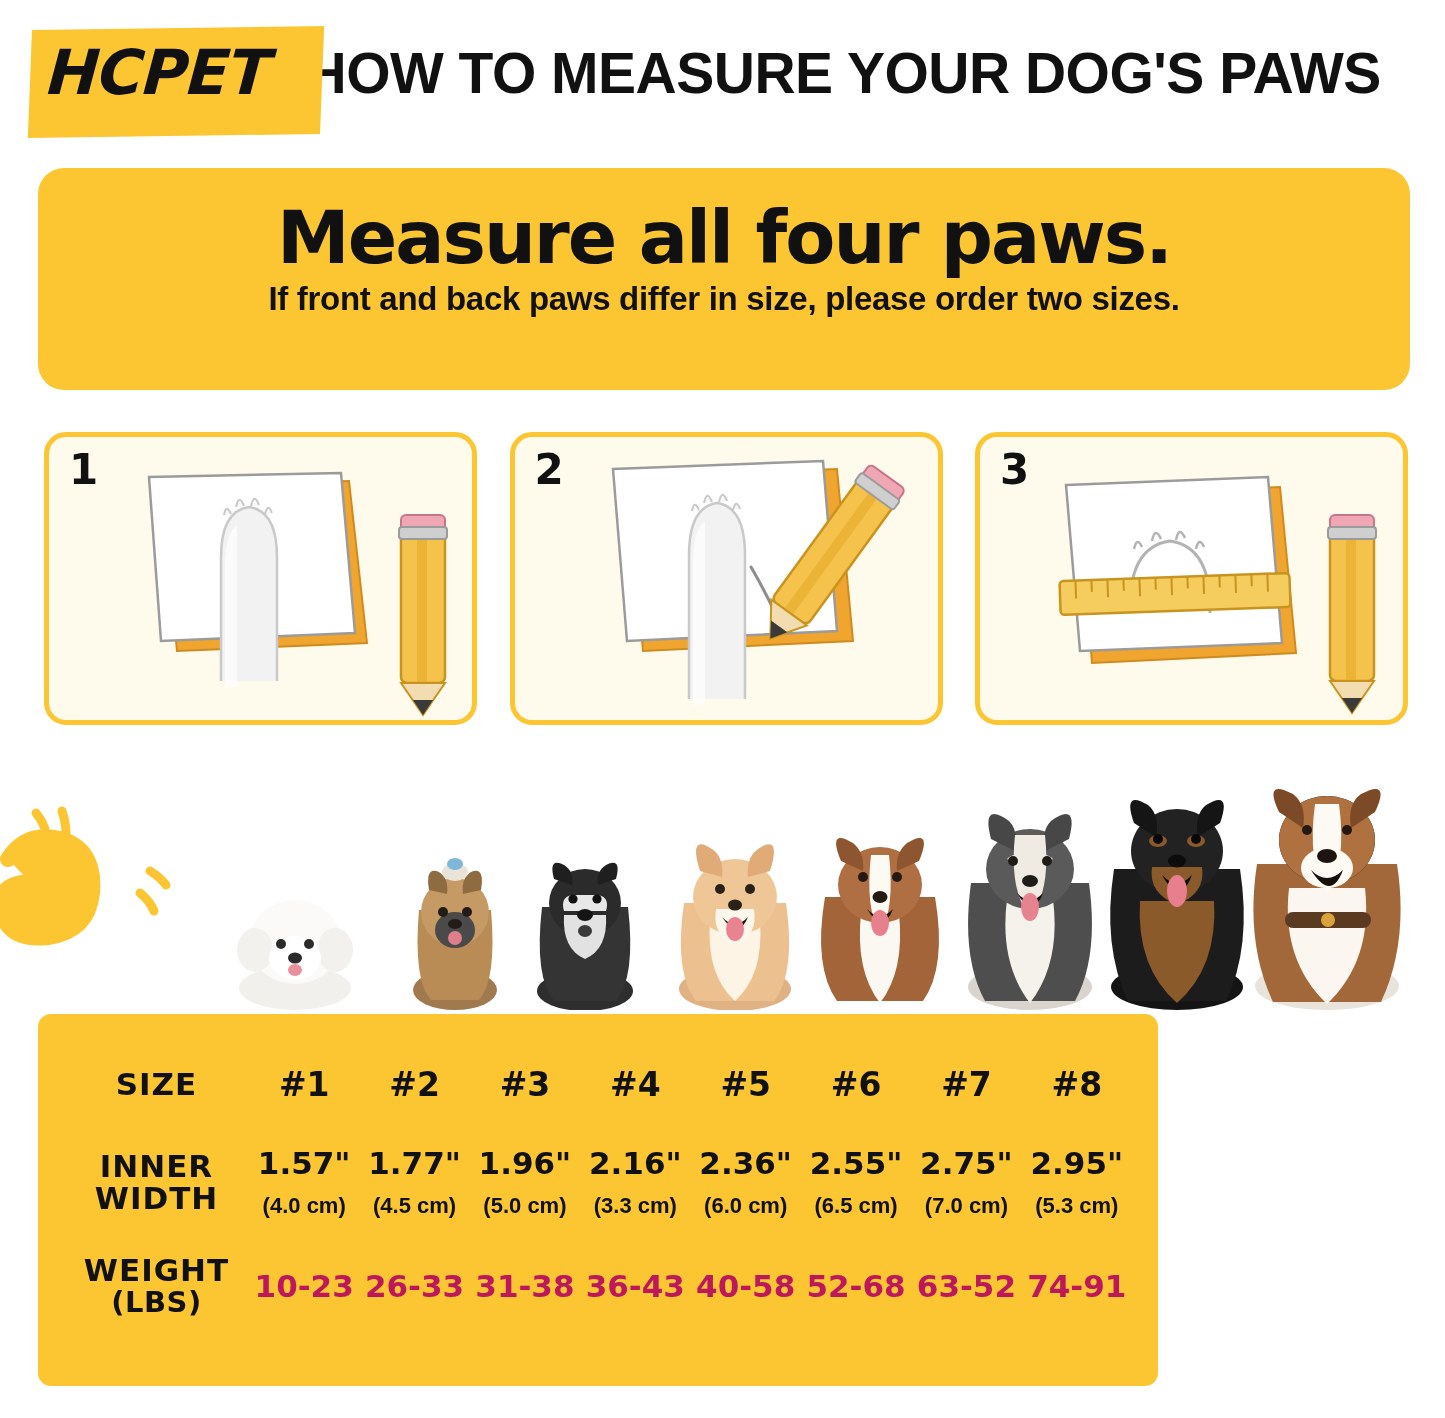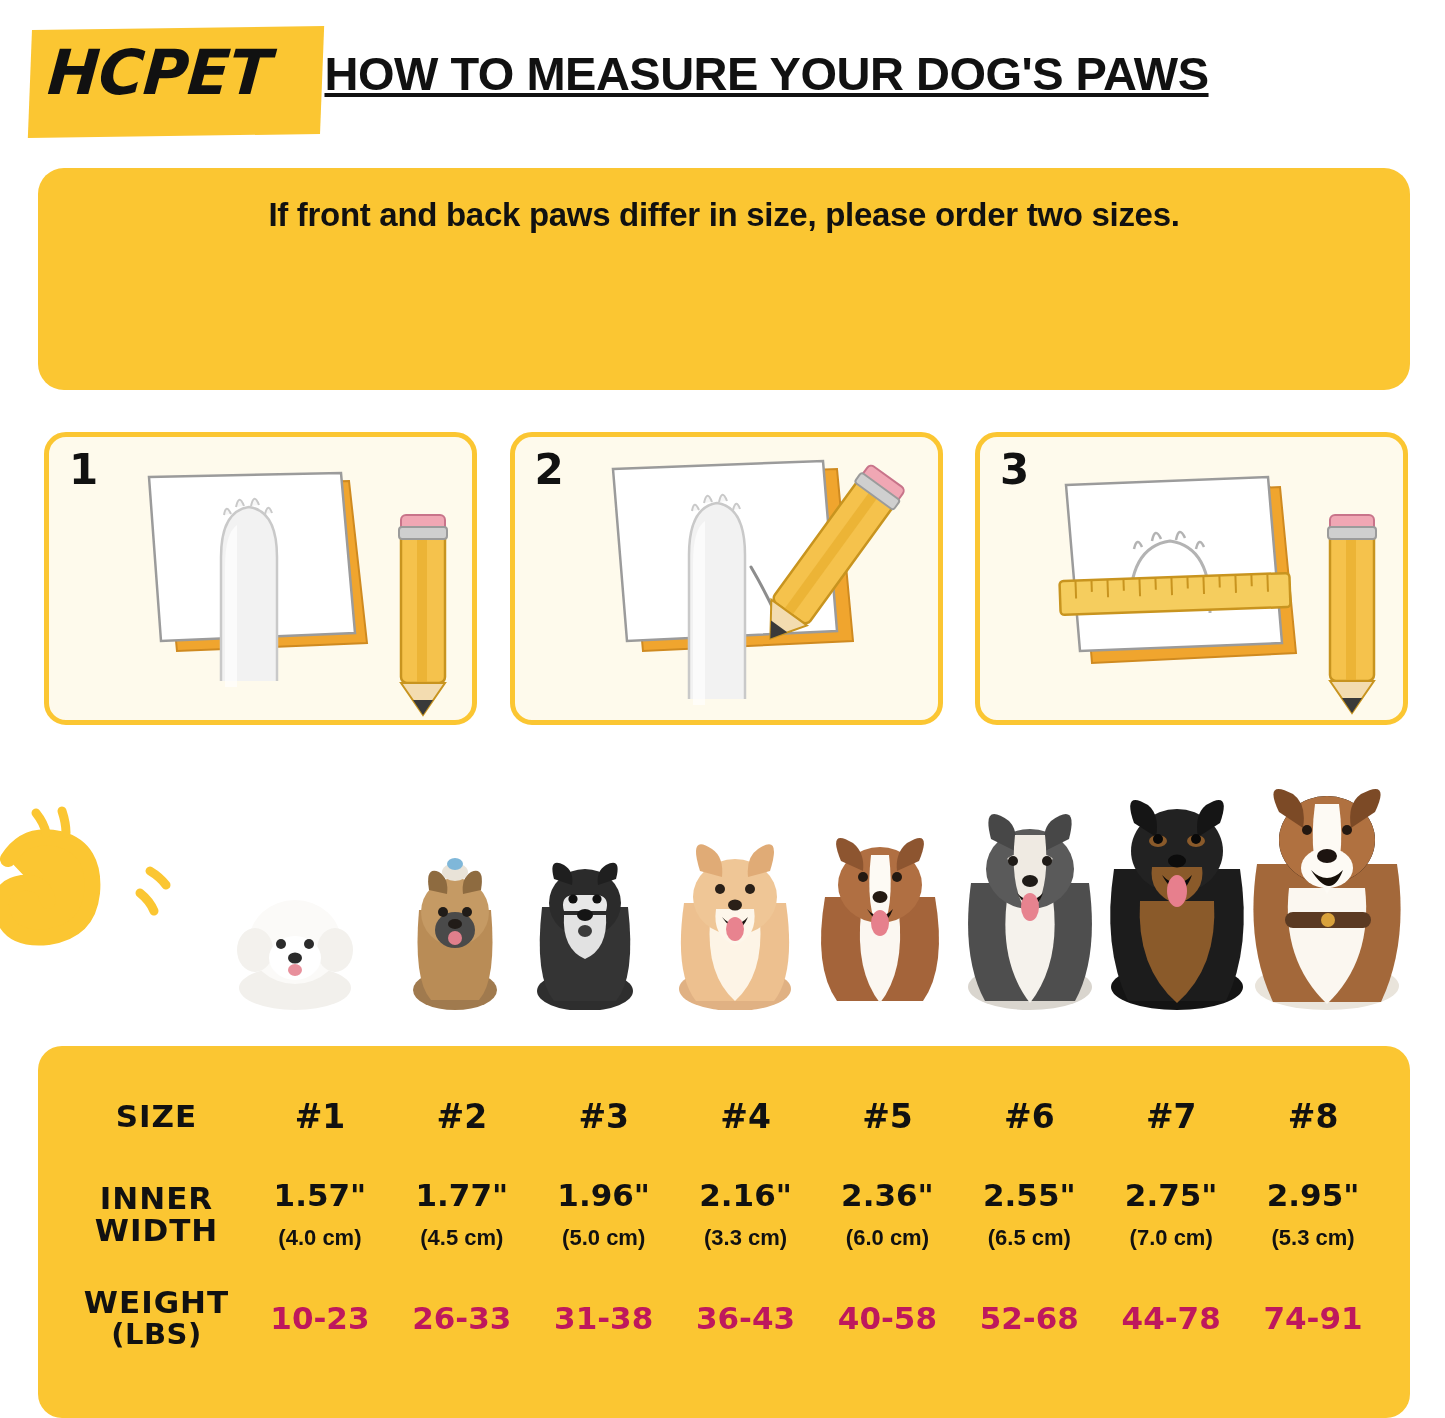--- a/index.html
+++ b/index.html
@@ -45,26 +45,25 @@
     letter-spacing: -1px;
     color: #111111;
     padding: 18px 10px 18px 14px;
     line-height: 1;
     font-style: italic;
     transform: skewX(-4deg);
   }
   .header-title {
     font-family: "Liberation Sans", sans-serif;
     font-weight: bold;
-    font-size: 47px;
+    font-size: 57px;
     letter-spacing: -0.5px;
     color: #111111;
-    margin-left: 44px;
+    margin-left: 25px;
     white-space: nowrap;
-    text-decoration: underline;
   }
 
   
   .banner {
     position: absolute;
     left: 38px; top: 168px;
     width: 1372px; height: 222px;
     background: #fbc632;
     border-radius: 26px;
     text-align: center;
@@ -122,24 +121,24 @@
 
   .dog {
     position: absolute;
     bottom: 0;
   }
   .dog svg { display: block; }
 
   
   .table-card {
     position: absolute;
-    left: 38px; top: 1046px;
-    width: 1372px; height: 372px;
+    left: 38px; top: 1014px;
+    width: 1120px; height: 372px;
     background: #fbc632;
-    border-radius: 24px;
+    border-radius: 13px;
     padding: 22px 26px 16px 26px;
   }
   table.size-table {
     width: 100%;
     border-collapse: collapse;
     table-layout: fixed;
   }
   table.size-table td, table.size-table th {
     text-align: center;
     vertical-align: middle;
@@ -198,20 +197,21 @@
 
   <div class="header">
     <div class="brand-wrap">
       <div class="brand-highlight"></div>
       <div class="brand-text">HCPET</div>
     </div>
     <div class="header-title">HOW TO MEASURE YOUR DOG'S PAWS</div>
   </div>
 
   <div class="banner">
+    <div class="banner-title">Measure all four paws.</div>
     <div class="banner-sub">If front and back paws differ in size, please order two sizes.</div>
   </div>
 
   <div class="steps">
 
     <div class="step-card">
       <div class="step-num">1</div>
       <svg class="step-art" viewBox="0 0 433 293" width="433" height="293">
 
         <path d="M112 48 L300 44 L318 206 L128 214 Z" fill="#f0a52e" stroke="#cf8a20" stroke-width="2"></path>
@@ -521,20 +521,20 @@
         <td class="rowlabel">
           <span>WEIGHT</span>
           <span class="small">(LBS)</span>
         </td>
         <td class="wt">10-23</td>
         <td class="wt">26-33</td>
         <td class="wt">31-38</td>
         <td class="wt">36-43</td>
         <td class="wt">40-58</td>
         <td class="wt">52-68</td>
-        <td class="wt">44-78</td>
+        <td class="wt">63-52</td>
         <td class="wt">74-91</td>
       </tr>
     </tbody>
       </table>
   </div>
 
 </div>
 
 </body></html>

